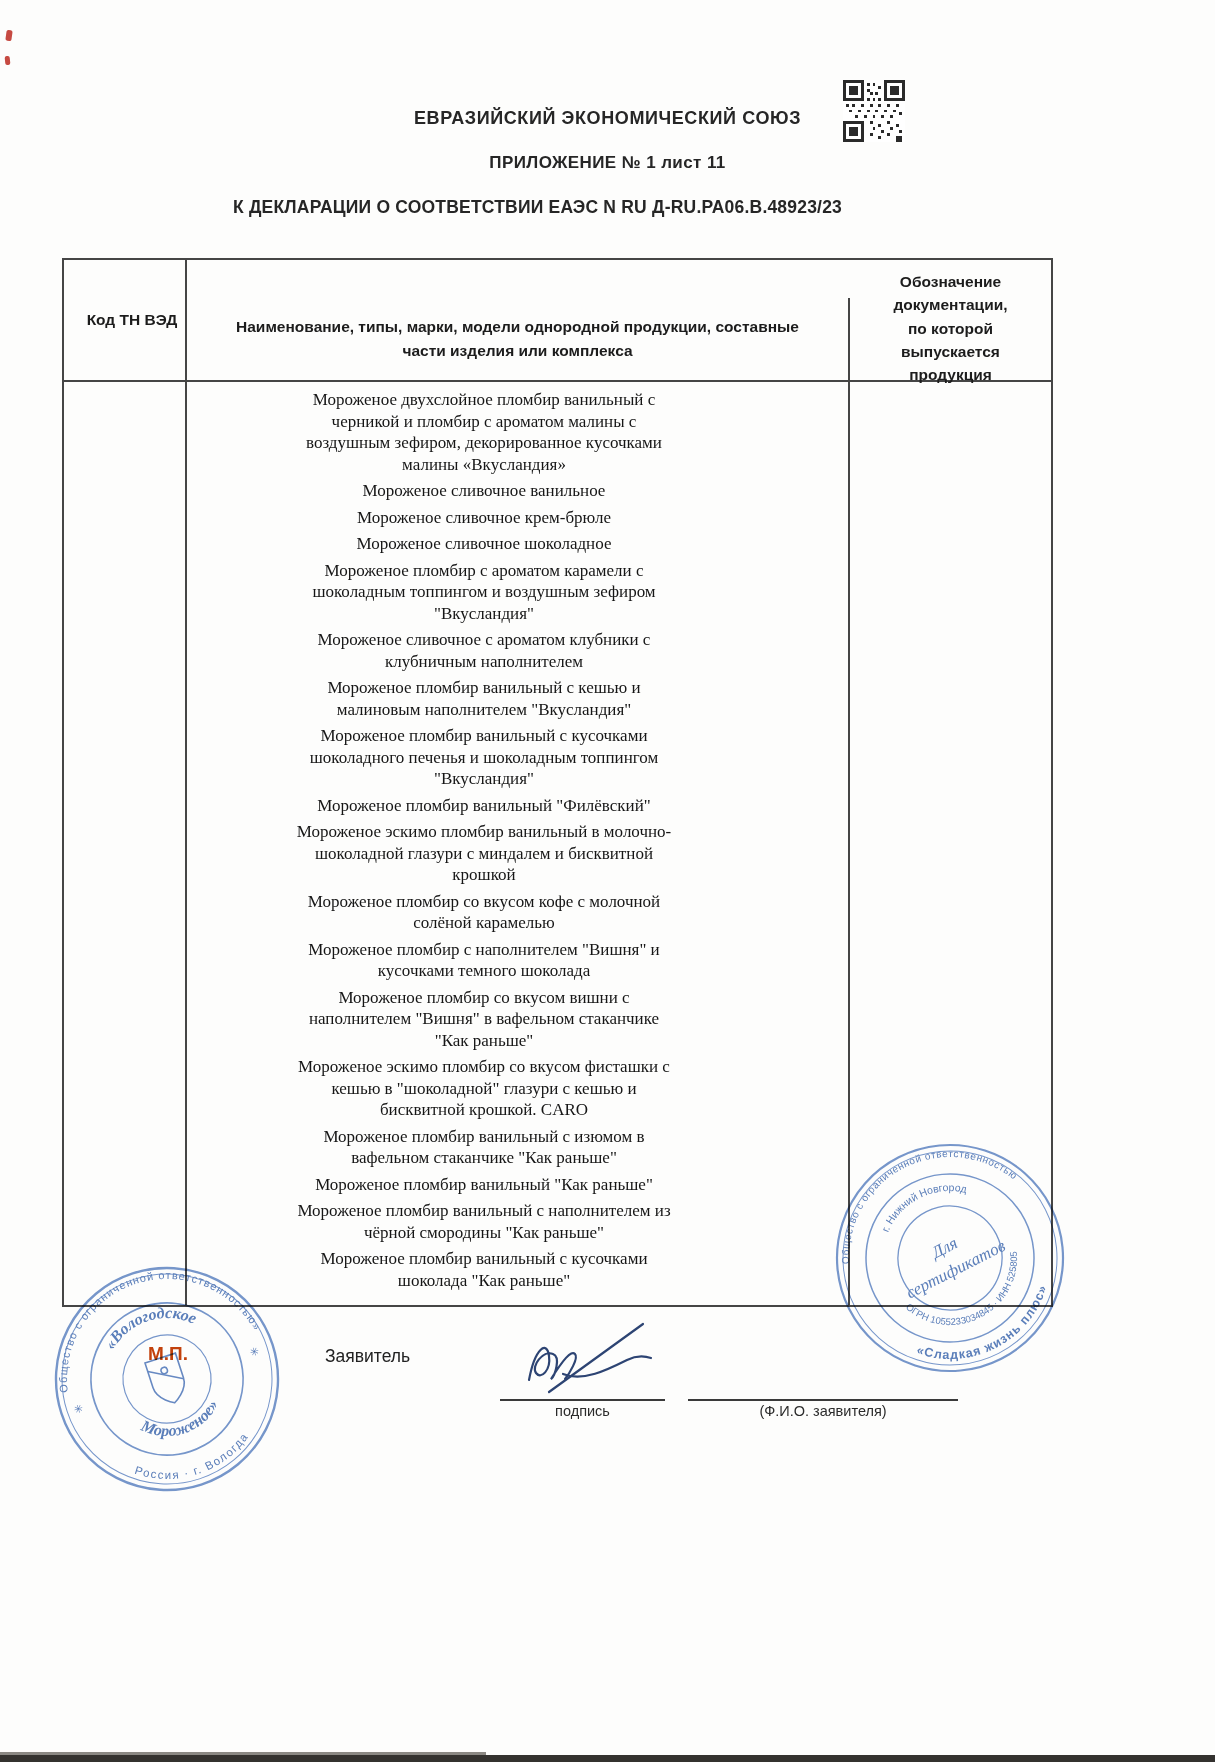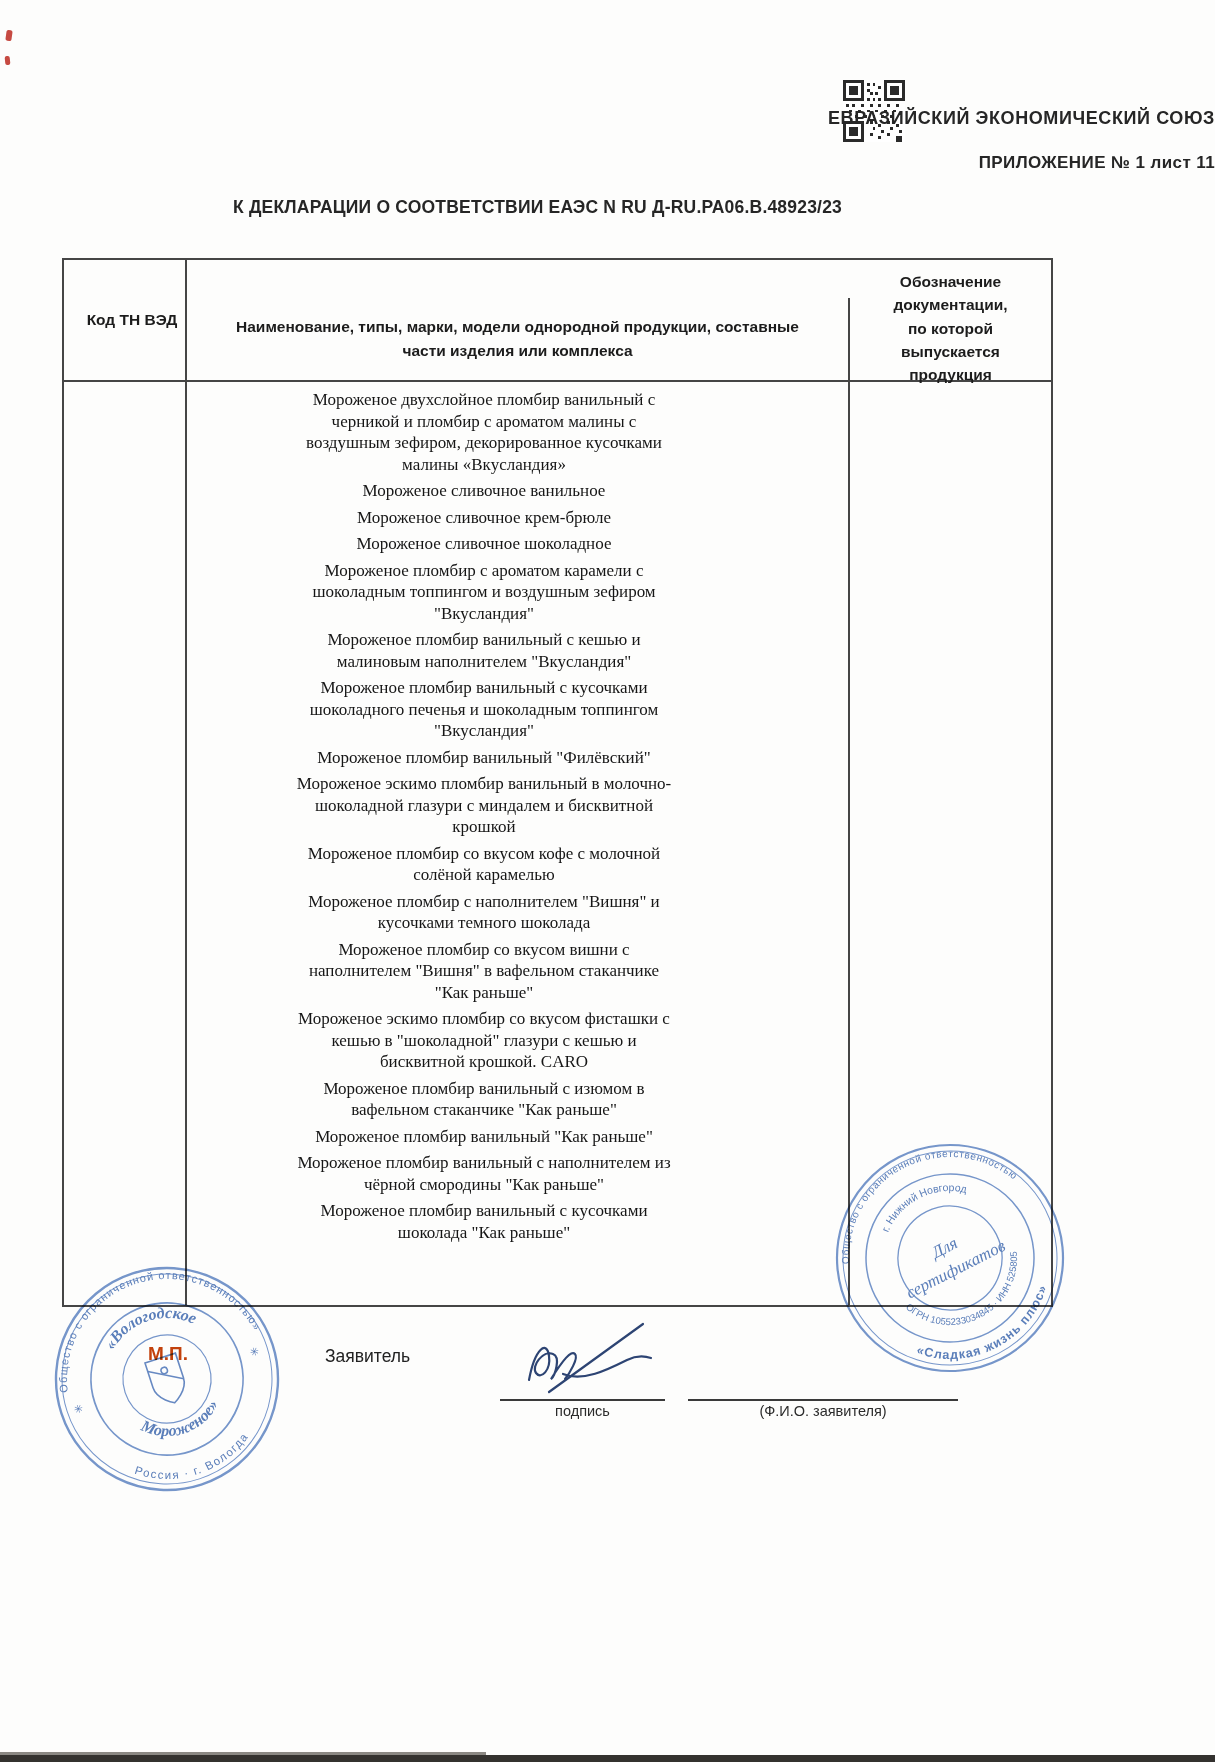--- a/index.html
+++ b/index.html
@@ -12,21 +12,21 @@
 
   
   .red-mark { position:absolute; background:#c64a42; border-radius:2px; }
   .red-mark.m1 { left:6px; top:30px; width:6px; height:11px; transform:rotate(8deg); }
   .red-mark.m2 { left:5px; top:56px; width:5px; height:9px; transform:rotate(-6deg); }
   .scan-edge { position:absolute; left:0; bottom:0; width:100%; height:7px; background:#34322f; }
   .scan-edge:before{ content:""; position:absolute; left:0; top:-3px; width:40%; height:3px; background:#8b8883;}
 
   .qr { position:absolute; left:843px; top:80px; width:62px; height:62px; }
 
-  .title, .subtitle { position:absolute; left:0; width:100%; text-align:right; font-weight:bold; color:#262626; }
+  .title, .subtitle { position:absolute; left:0; width:100%; text-align:center; font-weight:bold; color:#262626; }
   .title    { top:108px; font-size:18px; letter-spacing:.6px; }
   .subtitle { top:153px; font-size:17px; letter-spacing:.4px; }
   .decl     { position:absolute; top:197px; left:0; width:1075px; text-align:center;
               font-weight:bold; font-size:17.5px; letter-spacing:.2px; color:#262626; }
 
   
   .doc-table {
     position:absolute; left:62px; top:258px; width:991px; height:1049px;
     border:2px solid #454545;
     display:grid; grid-template-columns:123px 663px 1fr; grid-template-rows:122px 1fr;
@@ -134,20 +134,21 @@
     <div class="cell c2h">Наименование, типы, марки, модели однородной продукции, составные части изделия или комплекса</div>
     <div class="cell c3h">Обозначение документации, по которой выпускается продукция</div>
     <div class="cell c1b"></div>
     <div class="cell c2b">
 
     <p class="product">Мороженое двухслойное пломбир ванильный с черникой и пломбир с ароматом малины с воздушным зефиром, декорированное кусочками малины «Вкусландия»</p>
         <p class="product">Мороженое сливочное ванильное</p>
         <p class="product">Мороженое сливочное крем-брюле</p>
         <p class="product">Мороженое сливочное шоколадное</p>
         <p class="product">Мороженое пломбир с ароматом карамели с шоколадным топпингом и воздушным зефиром "Вкусландия"</p>
+        <p class="product">Мороженое сливочное с ароматом клубники с клубничным наполнителем</p>
         <p class="product">Мороженое пломбир ванильный с кешью и малиновым наполнителем "Вкусландия"</p>
         <p class="product">Мороженое пломбир ванильный с кусочками шоколадного печенья и шоколадным топпингом "Вкусландия"</p>
         <p class="product">Мороженое пломбир ванильный "Филёвский"</p>
         <p class="product">Мороженое эскимо пломбир ванильный в молочно-шоколадной глазури с миндалем и бисквитной крошкой</p>
         <p class="product">Мороженое пломбир со вкусом кофе с молочной солёной карамелью</p>
         <p class="product">Мороженое пломбир с наполнителем "Вишня" и кусочками темного шоколада</p>
         <p class="product">Мороженое пломбир со вкусом вишни с наполнителем "Вишня" в вафельном стаканчике "Как раньше"</p>
         <p class="product">Мороженое эскимо пломбир со вкусом фисташки с кешью в "шоколадной" глазури с кешью и бисквитной крошкой. CARO</p>
         <p class="product">Мороженое пломбир ванильный с изюмом в вафельном стаканчике "Как раньше"</p>
         <p class="product">Мороженое пломбир ванильный "Как раньше"</p>

